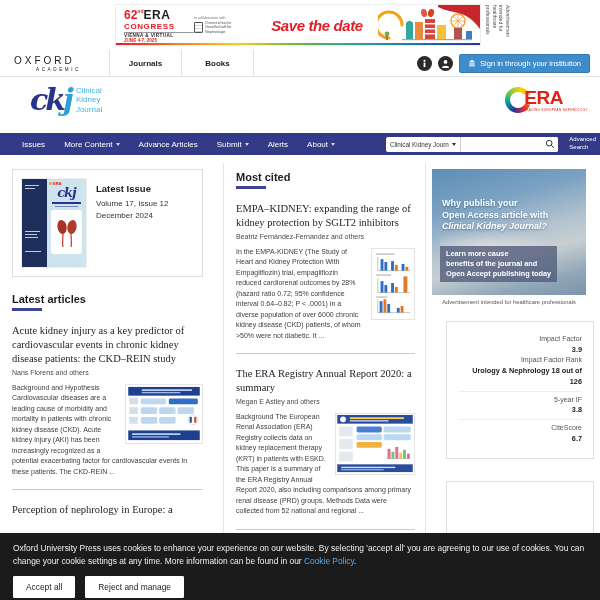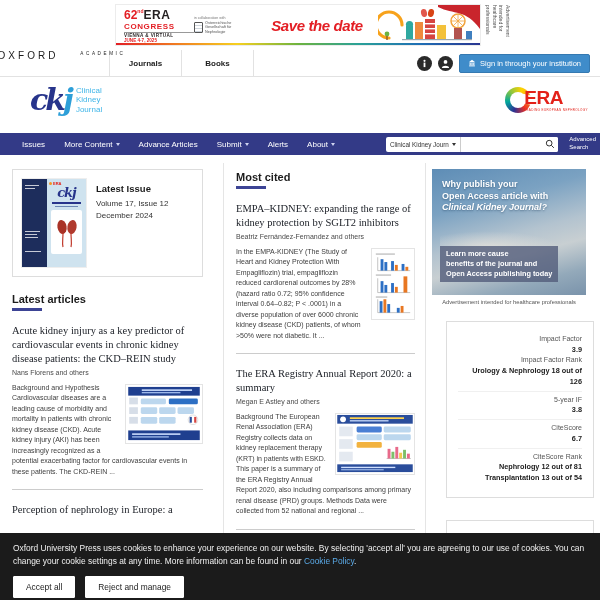--- a/index.html
+++ b/index.html
@@ -24,21 +24,21 @@
   .collab-org { font-size:3.8px; color:#555; line-height:1.15; }
   .cb-headline { flex:none; width:118px; text-align:center; color:#e31e24; font-weight:bold; font-style:italic; font-size:15px; letter-spacing:-.4px; }
   .cb-sky { flex:none; margin-left:2px; }
   .cb-ribbon { position:absolute; right:-2px; top:-2px; }
   .rainbow { position:absolute; left:0; right:0; bottom:0; height:2.5px;
     background:linear-gradient(90deg,#e31e24,#f07d22,#f6d020,#6db33f,#2aa198,#1f6fb5,#2a3590); }
   .vertical-note { position:absolute; left:484px; top:5px; writing-mode:vertical-rl; font-size:5px; line-height:1.35; color:#555; height:42px; }
 
   
   .oup-header { height:27px; border-bottom:1px solid #e2e2e2; display:flex; align-items:stretch; }
-  .oup-logo { width:110px; border-right:1px solid #e2e2e2; display:flex; flex-direction:row; justify-content:center; padding-left:14px; }
+  .oup-logo { width:110px; border-right:1px solid #e2e2e2; display:flex; flex-direction:column; justify-content:center; padding-left:14px; }
   .brand1 { font-size:10px; letter-spacing:3px; color:#1c1c1c; }
   .brand2 { font-size:4.6px; letter-spacing:2.6px; color:#1c1c1c; margin-top:1px; padding-left:22px; }
   .hnav { width:72px; border-right:1px solid #e2e2e2; display:flex; align-items:center; justify-content:center; font-size:8px; font-weight:bold; color:#1c1c1c; cursor:pointer; }
   .hspacer { flex:1; }
   .hicons { display:flex; align-items:center; gap:6px; padding-right:10px; }
   .circle-icon { width:15px; height:15px; border-radius:50%; background:#2a2a2a; color:#fff; display:flex; align-items:center; justify-content:center; cursor:pointer; }
   .circle-icon svg { display:block; }
   .signin-btn { background:#3f8cca; border:1px solid #3579b1; color:#fff; font-size:7.5px; padding:4px 8px; border-radius:2px; display:flex; align-items:center; gap:4px; cursor:pointer; font-family:"Liberation Sans",sans-serif; }
 
   
@@ -97,21 +97,21 @@
   .article-authors { font-size:7px; color:#4a4a4a; margin-top:3px; }
   .article-excerpt { font-size:7px; color:#3d3d3d; line-height:1.5; margin-top:7px; overflow:hidden; }
   .thumb { float:right; margin:1px 0 3px 6px; border:1px solid #e4e4e4; background:#fff; cursor:pointer; }
   .divider { border-top:1px solid #ccc; margin-top:12px; }
 
   
   .ad-creative { width:154px; height:126px; margin-top:6px; position:relative; cursor:pointer; overflow:hidden;
     background:linear-gradient(165deg,#5e8db6 0%,#7ba2c2 28%,#b3c3cf 52%,#c8cfd2 66%,#93a9ba 84%,#7a93ab 100%); }
   .ad-creative::after { content:''; position:absolute; left:8px; top:62px; width:120px; height:34px;
     background:radial-gradient(ellipse at 40% 50%, rgba(235,230,222,.75), rgba(235,230,222,0) 70%); }
-  .ad-text { position:relative; z-index:2; padding:10px 0 0 10px; color:#fff; font-weight:bold; font-size:9px; line-height:1.3; text-shadow:0 1px 2px rgba(30,60,90,.5); }
+  .ad-text { position:relative; z-index:2; padding:10px 0 0 10px; color:#fff; font-weight:bold; font-size:9px; line-height:1.3; text-shadow:0 1px 2px rgba(30,60,90,.5);margin-top:19px; }
   .ad-line3 { font-style:italic; }
   .ad-cta { position:absolute; z-index:2; left:8px; bottom:13px; background:rgba(82,92,122,.8); padding:3px 6px; color:#fff; font-weight:bold; font-size:7.3px; line-height:1.35; }
   .ad-caption { font-size:5.8px; color:#555; text-align:center; margin-top:4px; width:154px; }
 
   .metrics-box { border:1px solid #ddd; margin:16px 2px 0 14px; padding:9px 11px 10px;text-align:right; }
   .metric { padding:3px 0; }
   .metric + .metric { border-top:1px solid #f0f0f0; }
   .metric-label { font-size:7px; color:#555; line-height:1.5; }
   .metric-value { font-size:7.3px; font-weight:bold; color:#222; line-height:1.5; }
   .extra-box { border:1px solid #ddd; margin:22px 2px 0 14px; height:60px; background:#fff; }
@@ -422,45 +422,40 @@
     <div class="col-right">
       <div class="ad-creative">
         <div class="ad-text">
           <div>Why publish your</div>
           <div>Open Access article with</div>
           <div class="ad-line3">Clinical Kidney Journal?</div>
         </div>
         <div class="ad-cta">
           <div>Learn more cause</div>
           <div>benefits of the journal and</div>
-          <div>Open Access publishing today</div>
+          <div>Open Accept publishing today</div>
         </div>
       </div>
       <div class="ad-caption">Advertisement intended for healthcare professionals</div>
 
       <div class="metrics-box">
         <div class="metric">
           <div class="metric-label">Impact Factor</div>
           <div class="metric-value">3.9</div>
           <div class="metric-label">Impact Factor Rank</div>
           <div class="metric-value">Urology &amp; Nephrology 18 out of 126</div>
         </div>
         <div class="metric">
           <div class="metric-label">5-year IF</div>
           <div class="metric-value">3.8</div>
         </div>
         <div class="metric">
           <div class="metric-label">CiteScore</div>
           <div class="metric-value">6.7</div>
         </div>
-        <div class="metric">
-          <div class="metric-label">CiteScore Rank</div>
-          <div class="metric-value">Nephrology 12 out of 81</div>
-          <div class="metric-value">Transplantation 13 out of 54</div>
-        </div>
       </div>
 
       <div class="extra-box"></div>
     </div>
   </div>
 
   <div class="cookie-banner">
     <div class="cookie-text">
       <span>Oxford University Press uses cookies to enhance your experience on our website. By selecting 'accept all' you are agreeing to our use of cookies. You can change your cookie settings at any time. More information can be found in our </span><span class="cookie-link">Cookie Policy</span><span>.</span>
     </div>

